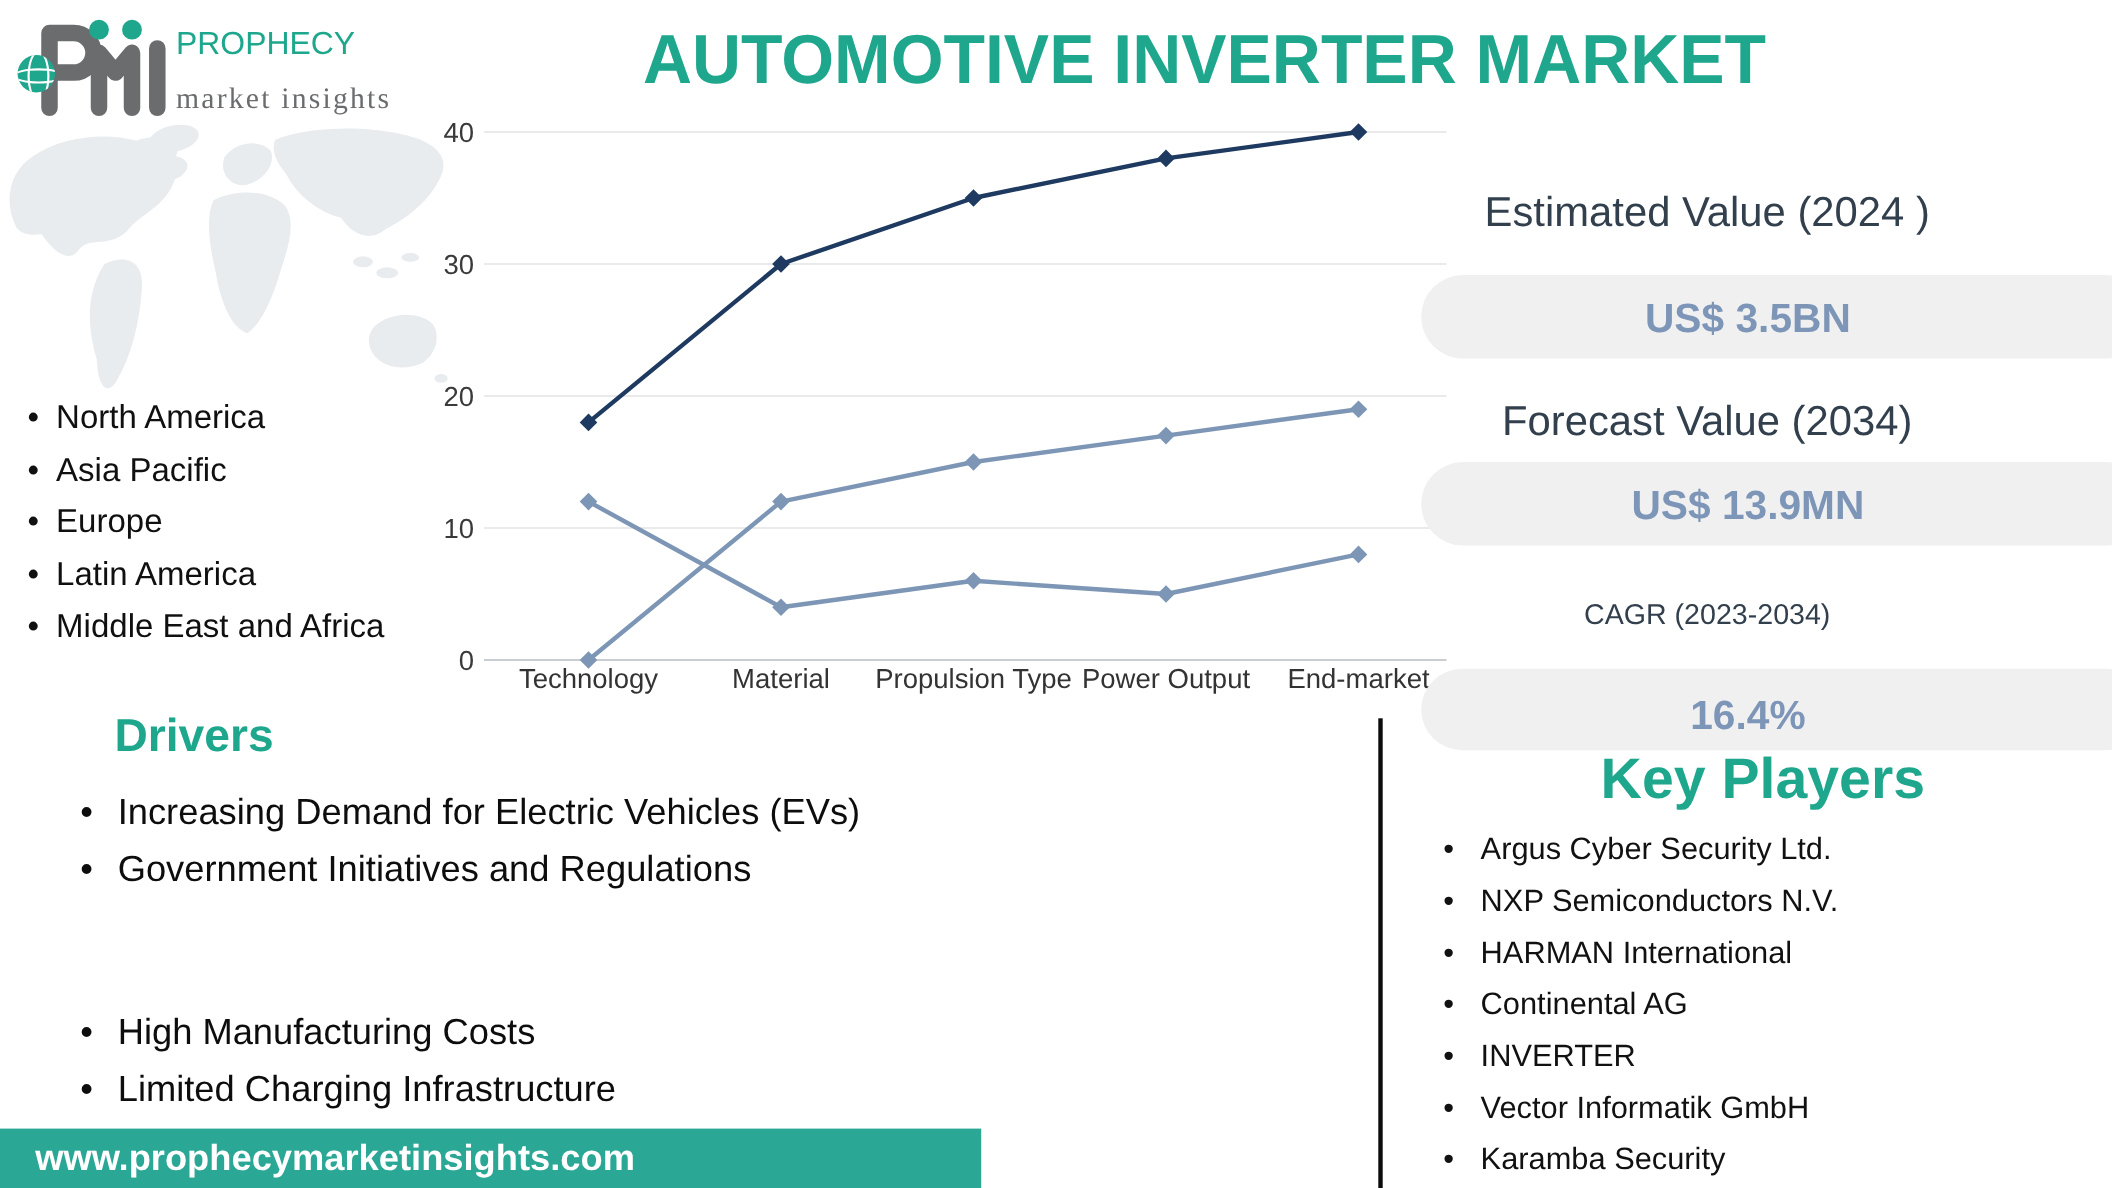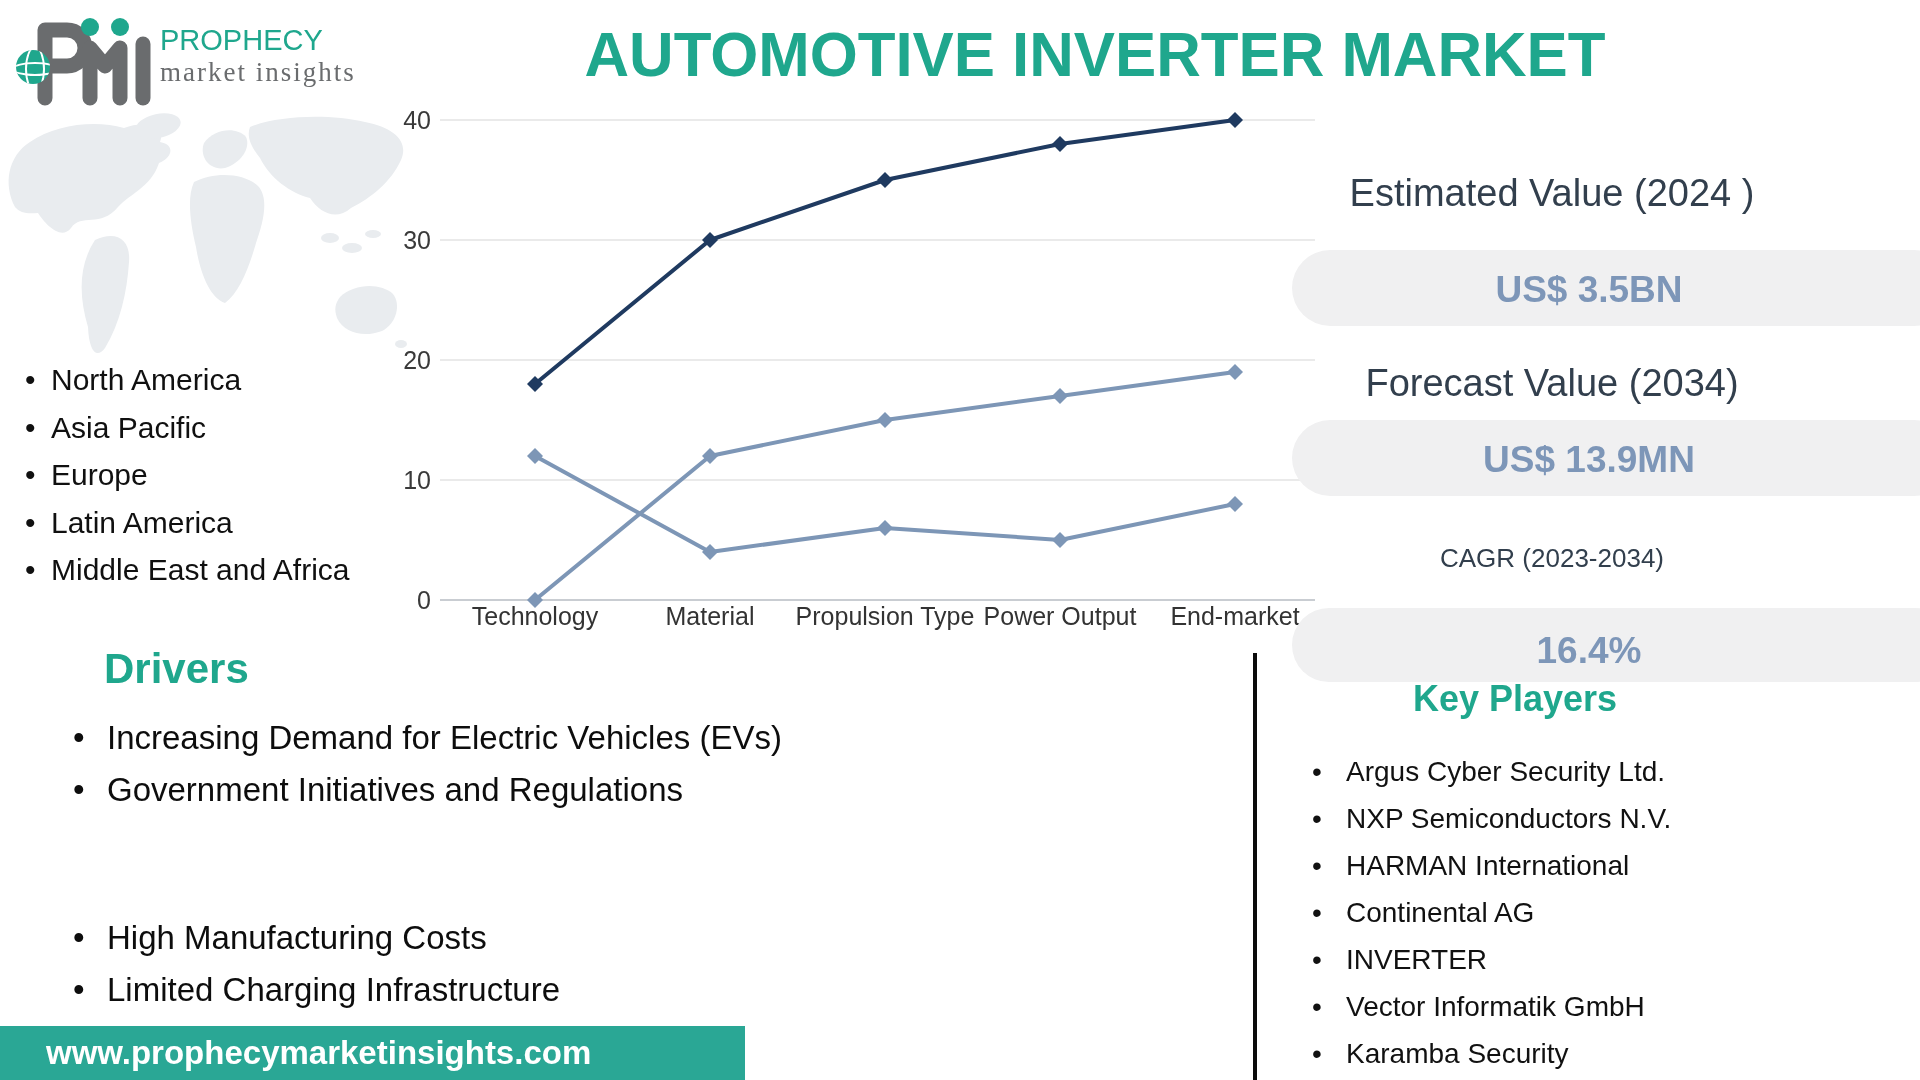--- a/index.html
+++ b/index.html
@@ -16,21 +16,21 @@
   .monogram{position:absolute;left:0;top:8px;width:150px;height:92px;}
   .globe{position:absolute;left:4px;top:36px;width:34px;height:34px;border-radius:50%;
          background:var(--teal);z-index:3;overflow:hidden;}
   .globe:before{content:"";position:absolute;left:9px;top:-4px;width:16px;height:42px;
          border:2.5px solid #ffffff;border-radius:50%;}
   .globe:after{content:"";position:absolute;left:-4px;top:12px;width:42px;height:10px;
          border:2.5px solid #ffffff;border-radius:50%;}
   .logo-text{position:absolute;left:148px;top:20px;}
   .logo-name{font-size:29px;font-weight:400;color:var(--teal);letter-spacing:0px;line-height:1;}
   .logo-tagline{font-family:"Liberation Serif", serif;font-size:27px;color:#6a6c6e;
-         letter-spacing:2px;line-height:1;margin-top:4px;}
+         letter-spacing:2px;line-height:1;margin-top:21px;}
 
   
   .main-title{position:absolute;left:290px;top:18px;width:1610px;text-align:center;
     font-size:63px;font-weight:700;color:var(--teal);letter-spacing:0px;
     transform:scaleX(0.98);transform-origin:center;}
 
   
   .world-map{position:absolute;left:0px;top:112px;width:410px;height:250px;z-index:0;}
 
   
@@ -52,39 +52,39 @@
   .stat-value{position:absolute;left:1222px;width:734px;text-align:center;
     font-size:37px;font-weight:700;color:var(--pill-text);z-index:2;}
   #label-0{top:172px;} #pill-0{top:250px;height:76px;} #value-0{top:269px;}
   #label-1{top:362px;} #pill-1{top:420px;height:76px;} #value-1{top:439px;}
   #label-2{top:543px;font-size:26px;} #pill-2{top:608px;height:74px;} #value-2{top:630px;}
 
   
   .divider{position:absolute;left:1253px;top:653px;width:4px;height:427px;background:#0b0b0b;}
 
   
-  .key-players-heading{position:absolute;left:1280px;top:678px;width:470px;text-align:center;
-    font-size:36px;font-weight:700;color:var(--teal);}
+  .key-players-heading{position:absolute;left:1280px;top:678px;width:470px;text-align:right;
+    font-size:52px;font-weight:700;color:var(--teal);}
   .key-players{position:absolute;left:1312px;top:748px;list-style:none;}
   .key-players li{font-size:28px;color:#111;line-height:47px;padding-left:34px;position:relative;}
   .key-players li .dot{position:absolute;left:0;top:0;}
 
   
   .section-heading{position:absolute;font-size:42px;font-weight:700;color:var(--teal);}
   #drivers-heading{left:104px;top:645px;}
   #restraints-heading{left:100px;top:845px;}
   .bullet-list{position:absolute;list-style:none;}
   #drivers-list{left:73px;top:712px;}
   #restraints-list{left:73px;top:912px;}
   .bullet-list li{font-size:33px;color:#0d0d0d;line-height:52px;padding-left:34px;position:relative;}
   .bullet-list li .dot{position:absolute;left:0;top:0;}
 
   
-  .website-bar{position:absolute;left:0;top:1026px;width:745px;height:54px;background:var(--bar-teal);
-    color:#fff;font-size:33px;font-weight:700;line-height:54px;padding-left:46px;}
+  .website-bar{position:absolute;left:0;top:1026px;width:892px;height:54px;background:var(--bar-teal);
+    color:#fff;font-size:33px;font-weight:700;line-height:54px;padding-left:32px;}
 </style>
 </head>
 <body>
 <div class="stage">
 
   <div class="logo">
     <div class="monogram">
       <svg width="150" height="92" viewBox="0 0 150 92">
         <g fill="none" stroke="#6a6c6e" stroke-width="15" stroke-linecap="round" stroke-linejoin="round">
           <path d="M33 84 V16 H55 a17 17 0 0 1 0 36 H33"></path>

